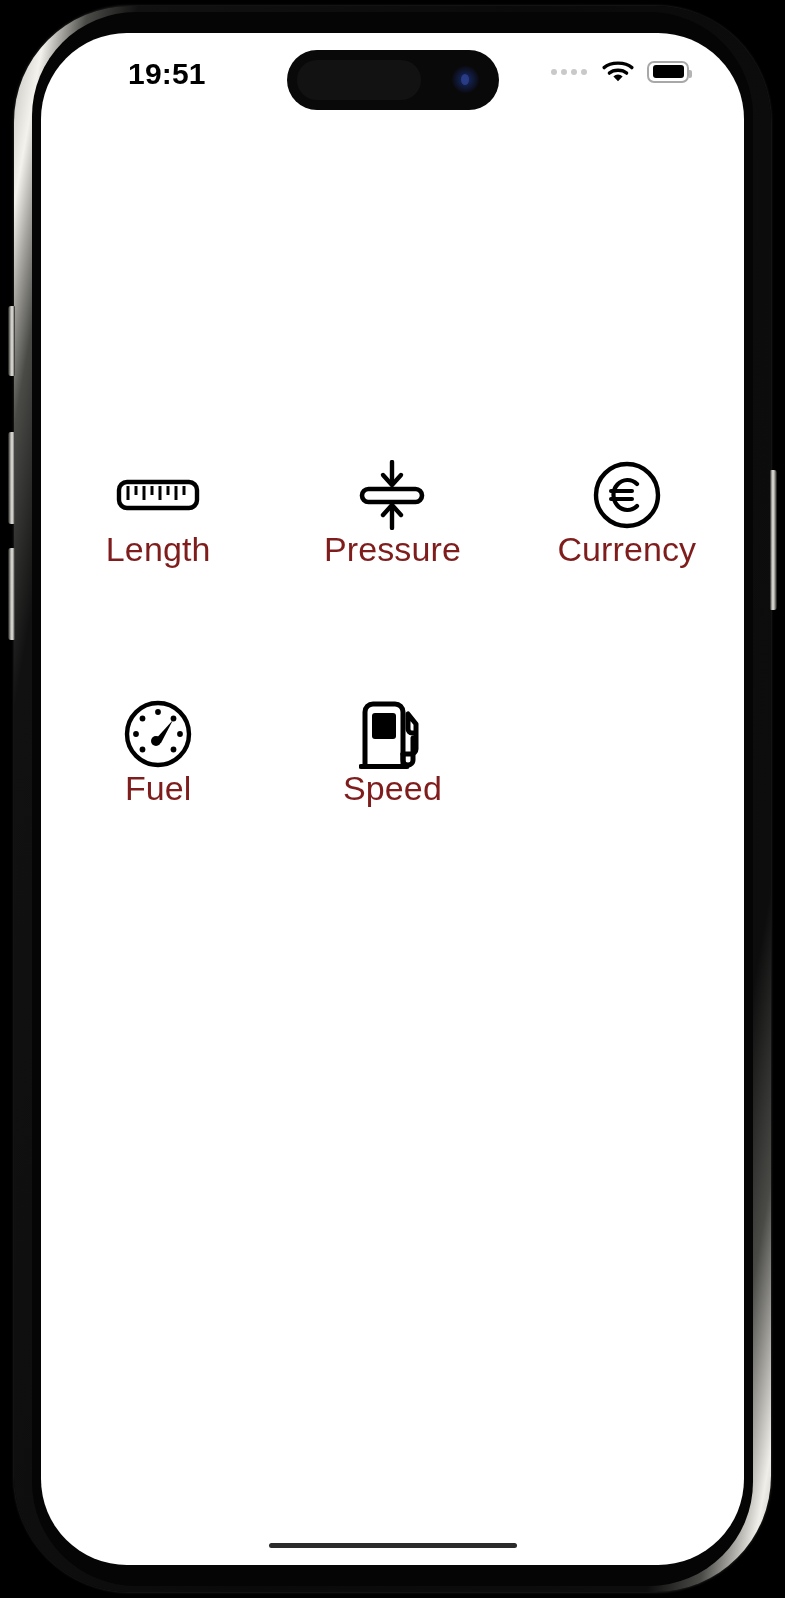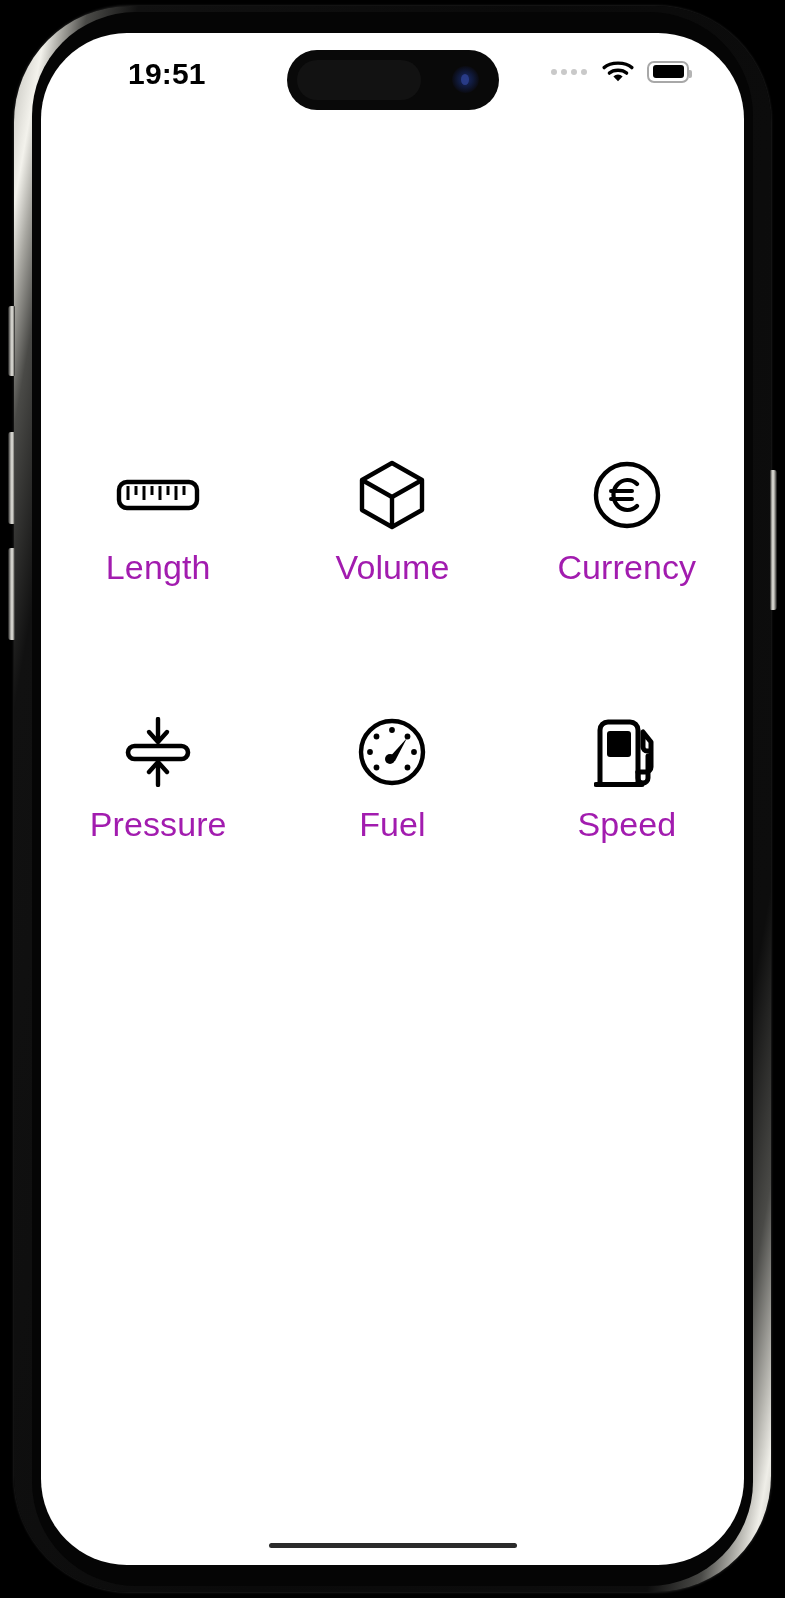--- a/index.html
+++ b/index.html
@@ -168,23 +168,22 @@
     user-select: none;
   }
   .tile-icon {
     height: 74px;
     display: flex;
     align-items: center;
     justify-content: center;
   }
   .tile-icon svg { display: block; }
   .tile-label {
-    margin-top: 18px;
     font-size: 34px;
-    color: #a21caf;
+    color: #7f1d1d;
     letter-spacing: 0.1px;
     line-height: 1;
     white-space: nowrap;
   }
 
   
   .home-indicator {
     position: absolute;
     left: 50%; bottom: 17px;
     transform: translateX(-50%);
@@ -251,56 +250,46 @@
               <line x1="52" y1="16" x2="52" y2="25"></line>
               <line x1="60" y1="16" x2="60" y2="30"></line>
               <line x1="68" y1="16" x2="68" y2="25"></line>
             </g>
           </svg>
         </span>
         <span class="tile-label">Length</span>
       </div>
 
 
-      <div class="tile">
-        <span class="tile-icon">
-          <svg width="70" height="72" viewBox="0 0 70 72">
-            <path d="M35 4 L65 21 L65 51 L35 68 L5 51 L5 21 Z" fill="none" stroke="#000" stroke-width="4.4" stroke-linejoin="round"></path>
-            <path d="M5 21 L35 38 L65 21" fill="none" stroke="#000" stroke-width="4.4" stroke-linejoin="round"></path>
-            <line x1="35" y1="38" x2="35" y2="68" stroke="#000" stroke-width="4.4" stroke-linejoin="round"></line>
-          </svg>
-        </span>
-        <span class="tile-label">Volume</span>
-      </div>
-
-
-
-      <div class="tile">
-        <span class="tile-icon">
-          <svg width="70" height="70" viewBox="0 0 70 70">
-            <circle cx="35" cy="35" r="31" fill="none" stroke="#000" stroke-width="4.4"></circle>
-            <path d="M45 24 a14 15 0 1 0 0 22" fill="none" stroke="#000" stroke-width="4.2" stroke-linecap="round"></path>
-            <line x1="19" y1="31" x2="40" y2="31" stroke="#000" stroke-width="4.0" stroke-linecap="round"></line>
-            <line x1="19" y1="39" x2="40" y2="39" stroke="#000" stroke-width="4.0" stroke-linecap="round"></line>
-          </svg>
-        </span>
-        <span class="tile-label">Currency</span>
-      </div>
+
+
 
       <div class="tile">
         <span class="tile-icon">
           <svg width="72" height="70" viewBox="0 0 72 70">
             <line x1="36" y1="2" x2="36" y2="21" stroke="#000" stroke-width="4.4" stroke-linecap="round"></line>
             <path d="M27 15 L36 25 L45 15" fill="none" stroke="#000" stroke-width="4.4" stroke-linecap="round" stroke-linejoin="round"></path>
             <rect x="6" y="29" width="60" height="13" rx="6.5" ry="6.5" fill="none" stroke="#000" stroke-width="4.6"></rect>
             <line x1="36" y1="68" x2="36" y2="49" stroke="#000" stroke-width="4.4" stroke-linecap="round"></line>
             <path d="M27 55 L36 45 L45 55" fill="none" stroke="#000" stroke-width="4.4" stroke-linecap="round" stroke-linejoin="round"></path>
           </svg>
         </span>
         <span class="tile-label">Pressure</span>
+      </div>
+
+      <div class="tile">
+        <span class="tile-icon">
+          <svg width="70" height="70" viewBox="0 0 70 70">
+            <circle cx="35" cy="35" r="31" fill="none" stroke="#000" stroke-width="4.4"></circle>
+            <path d="M45 24 a14 15 0 1 0 0 22" fill="none" stroke="#000" stroke-width="4.2" stroke-linecap="round"></path>
+            <line x1="19" y1="31" x2="40" y2="31" stroke="#000" stroke-width="4.0" stroke-linecap="round"></line>
+            <line x1="19" y1="39" x2="40" y2="39" stroke="#000" stroke-width="4.0" stroke-linecap="round"></line>
+          </svg>
+        </span>
+        <span class="tile-label">Currency</span>
       </div>
 
       <div class="tile">
         <span class="tile-icon">
           <svg width="70" height="70" viewBox="0 0 70 70">
             <circle cx="35" cy="35" r="31" fill="none" stroke="#000" stroke-width="4.4"></circle>
             <g fill="#000">
               <circle cx="35" cy="13" r="2.9"></circle>
               <circle cx="50.5" cy="19.5" r="2.9"></circle>
               <circle cx="57" cy="35" r="2.9"></circle>

